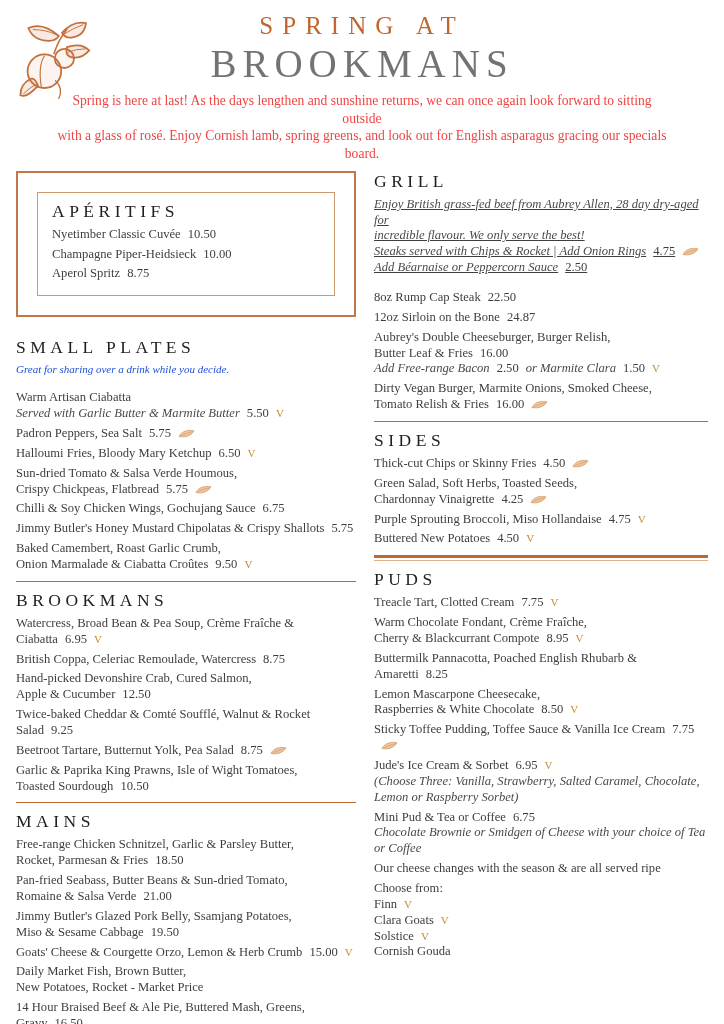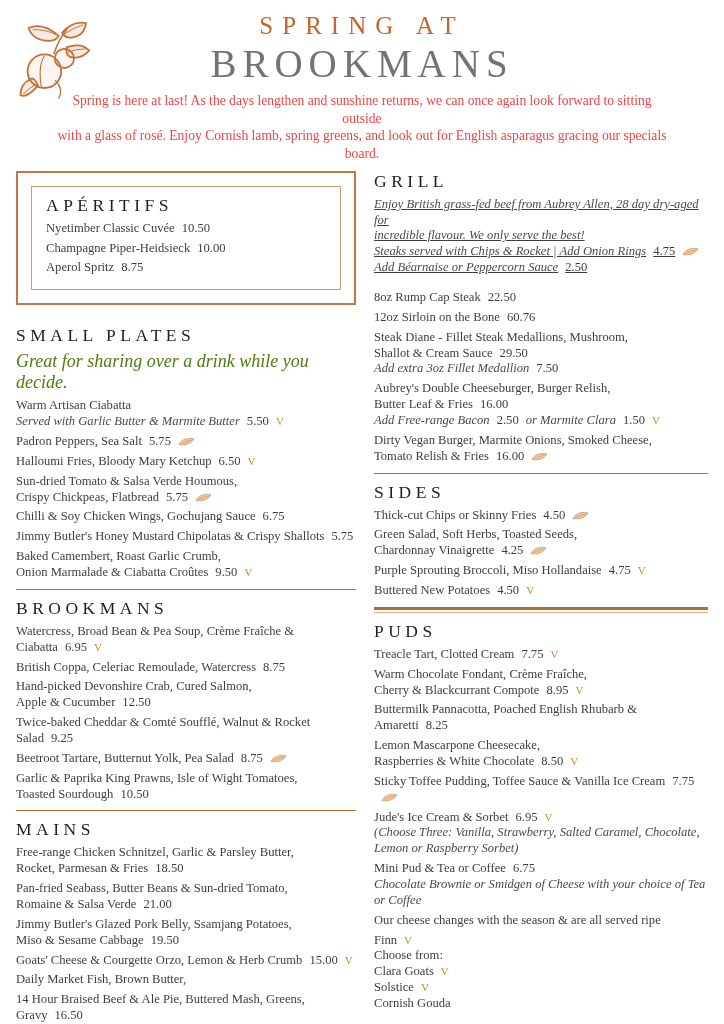--- a/index.html
+++ b/index.html
@@ -14,24 +14,24 @@
   .title1{color:#c0662f;font-size:25px;letter-spacing:9px;font-weight:400;margin:2px 0 0;}
   .title2{color:#737373;font-size:39px;letter-spacing:6px;font-weight:400;margin:1px 0 0;}
   .intro{font-size:13.6px;color:#ef4444;line-height:1.3;margin:6px 36px 0;}
   
   .columns{display:flex;gap:18px;margin-top:8px;align-items:flex-start;}
   .col-left{flex:0 0 340px;min-width:0;}
   .col-right{flex:1;min-width:0;}
   .menu-section{margin:0;}
   .section-heading{font-size:17.5px;letter-spacing:4.5px;color:#1f1f1f;font-weight:400;margin:8px 0 5px;}
   .menu-section:first-child .section-heading{margin-top:0;}
-  .boxed{border:2px solid #c0784a;padding:13px;margin-bottom:20px;}
+  .boxed{border:2px solid #c0784a;padding:19px;margin-bottom:20px;}
   .boxed-inner{border:1px solid #cf9a6e;padding:8px 14px 9px;}
   .boxed .section-heading{margin-top:0;}
-  .subtitle{font-style:italic;color:#4d7c0f;font-size:18px;margin:0 0 5px;}
+  .subtitle{font-style:italic;color:#1d4ed8;font-size:11px;margin:0 0 15px;}
   .intro-block{margin:0 0 13px;text-decoration:underline;}
   .item{margin:0 0 4px;}
   .gap-before{margin-top:14px;}
   .line{font-size:12.6px;line-height:1.26;color:#3e3e3e;}
   .line>span+span{margin-left:7px;}
   .seg-i{font-style:italic;color:#494949;}
   .seg-price{white-space:nowrap;}
   .mark-v{color:#c8892c;font-size:11px;letter-spacing:.5px;}
   .mark-vegan svg{vertical-align:-1px;}
   .divider{border:none;border-top:1.5px solid #c0662f;margin:8px 0 6px;}
@@ -157,20 +157,21 @@
           </div>
           <div class="item">
             <div class="line"><span class="seg-text">Jimmy Butler's Glazed Pork Belly, Ssamjang Potatoes,</span></div>
             <div class="line"><span class="seg-text">Miso &amp; Sesame Cabbage</span><span class="seg-price">19.50</span></div>
           </div>
           <div class="item">
             <div class="line"><span class="seg-text">Goats' Cheese &amp; Courgette Orzo, Lemon &amp; Herb Crumb</span><span class="seg-price">15.00</span><span class="mark-v">V</span></div>
           </div>
           <div class="item">
             <div class="line"><span class="seg-text">Daily Market Fish, Brown Butter,</span></div>
+            <div class="line"><span class="seg-text">New Potatoes, Rocket - Market Price</span></div>
           </div>
           <div class="item">
             <div class="line"><span class="seg-text">14 Hour Braised Beef &amp; Ale Pie, Buttered Mash, Greens, Gravy</span><span class="seg-price">16.50</span></div>
           </div>
           <div class="item">
             <div class="line"><span class="seg-text">South Indian Squash &amp; Chickpea Curry, Toasted Cashews,</span></div>
             <div class="line"><span class="seg-text">Basmati Rice &amp; Chapati</span><span class="seg-price">15.75</span><span class="mark-vegan"><svg viewBox="0 0 22 12" width="17" height="9">
                   <path d="M1 10 C4 3 13 0.5 21 2.5 C17 9.5 8 11.5 1 10 Z" fill="#efc5a0" stroke="#cf9a6a" stroke-width="1"></path>
                   <path d="M3.5 8.8 C9 6.5 14 4.8 19 3.5" stroke="#cf9a6a" fill="none" stroke-width="0.9"></path>
                 </svg></span></div>
@@ -189,26 +190,21 @@
             <div class="line"><span class="seg-i">Steaks served with Chips &amp; Rocket | Add Onion Rings</span><span class="seg-price">4.75</span><span class="mark-vegan"><svg viewBox="0 0 22 12" width="17" height="9">
                   <path d="M1 10 C4 3 13 0.5 21 2.5 C17 9.5 8 11.5 1 10 Z" fill="#efc5a0" stroke="#cf9a6a" stroke-width="1"></path>
                   <path d="M3.5 8.8 C9 6.5 14 4.8 19 3.5" stroke="#cf9a6a" fill="none" stroke-width="0.9"></path>
                 </svg></span></div>
             <div class="line"><span class="seg-i">Add Béarnaise or Peppercorn Sauce</span><span class="seg-price">2.50</span></div>
           </div>
           <div class="item gap-before">
             <div class="line"><span class="seg-text">8oz Rump Cap Steak</span><span class="seg-price">22.50</span></div>
           </div>
           <div class="item">
-            <div class="line"><span class="seg-text">12oz Sirloin on the Bone</span><span class="seg-price">60.76</span></div>
-          </div>
-          <div class="item">
-            <div class="line"><span class="seg-text">Steak Diane - Fillet Steak Medallions, Mushroom,</span></div>
-            <div class="line"><span class="seg-text">Shallot &amp; Cream Sauce</span><span class="seg-price">29.50</span></div>
-            <div class="line"><span class="seg-i">Add extra 3oz Fillet Medallion</span><span class="seg-price">7.50</span></div>
+            <div class="line"><span class="seg-text">12oz Sirloin on the Bone</span><span class="seg-price">24.87</span></div>
           </div>
           <div class="item">
             <div class="line"><span class="seg-text">Aubrey's Double Cheeseburger, Burger Relish,</span></div>
             <div class="line"><span class="seg-text">Butter Leaf &amp; Fries</span><span class="seg-price">16.00</span></div>
             <div class="line"><span class="seg-i">Add Free-range Bacon</span><span class="seg-price">2.50</span><span class="seg-i">or Marmite Clara</span><span class="seg-price">1.50</span><span class="mark-v">V</span></div>
           </div>
           <div class="item">
             <div class="line"><span class="seg-text">Dirty Vegan Burger, Marmite Onions, Smoked Cheese,</span></div>
             <div class="line"><span class="seg-text">Tomato Relish &amp; Fries</span><span class="seg-price">16.00</span><span class="mark-vegan"><svg viewBox="0 0 22 12" width="17" height="9">
                   <path d="M1 10 C4 3 13 0.5 21 2.5 C17 9.5 8 11.5 1 10 Z" fill="#efc5a0" stroke="#cf9a6a" stroke-width="1"></path>
@@ -268,22 +264,22 @@
             <div class="line"><span class="seg-i">Lemon or Raspberry Sorbet)</span></div>
           </div>
           <div class="item">
             <div class="line"><span class="seg-text">Mini Pud &amp; Tea or Coffee</span><span class="seg-price">6.75</span></div>
             <div class="line"><span class="seg-i">Chocolate Brownie or Smidgen of Cheese with your choice of Tea or Coffee</span></div>
           </div>
           <div class="item">
             <div class="line"><span class="seg-text">Our cheese changes with the season &amp; are all served ripe</span></div>
           </div>
           <div class="item">
+            <div class="line"><span class="seg-text">Choose from:</span></div>
             <div class="line"><span class="seg-text">Finn</span><span class="mark-v">V</span></div>
-            <div class="line"><span class="seg-text">Choose from:</span></div>
             <div class="line"><span class="seg-text">Clara Goats</span><span class="mark-v">V</span></div>
             <div class="line"><span class="seg-text">Solstice</span><span class="mark-v">V</span></div>
             <div class="line"><span class="seg-text">Cornish Gouda</span></div>
           </div>
         </section>
       </div>
   </div>
 
 </div>
 

